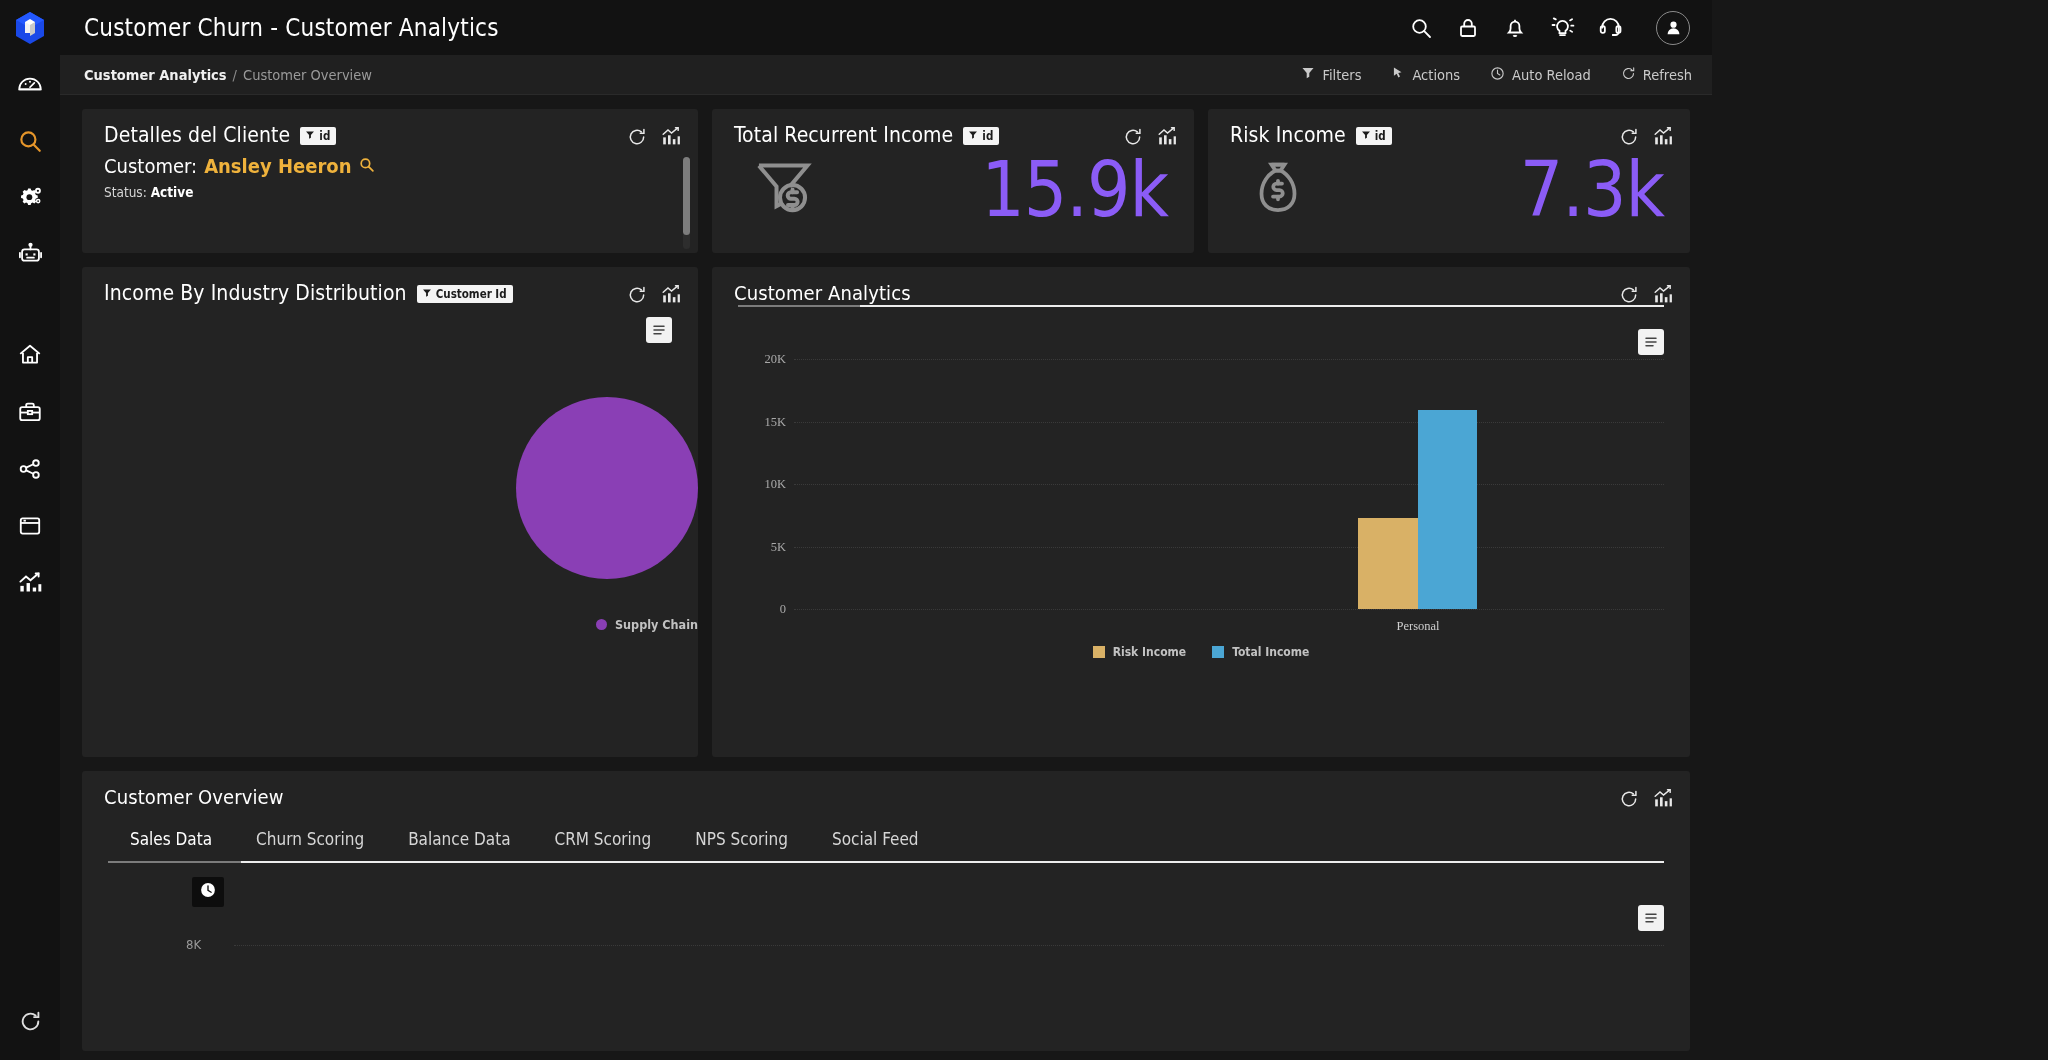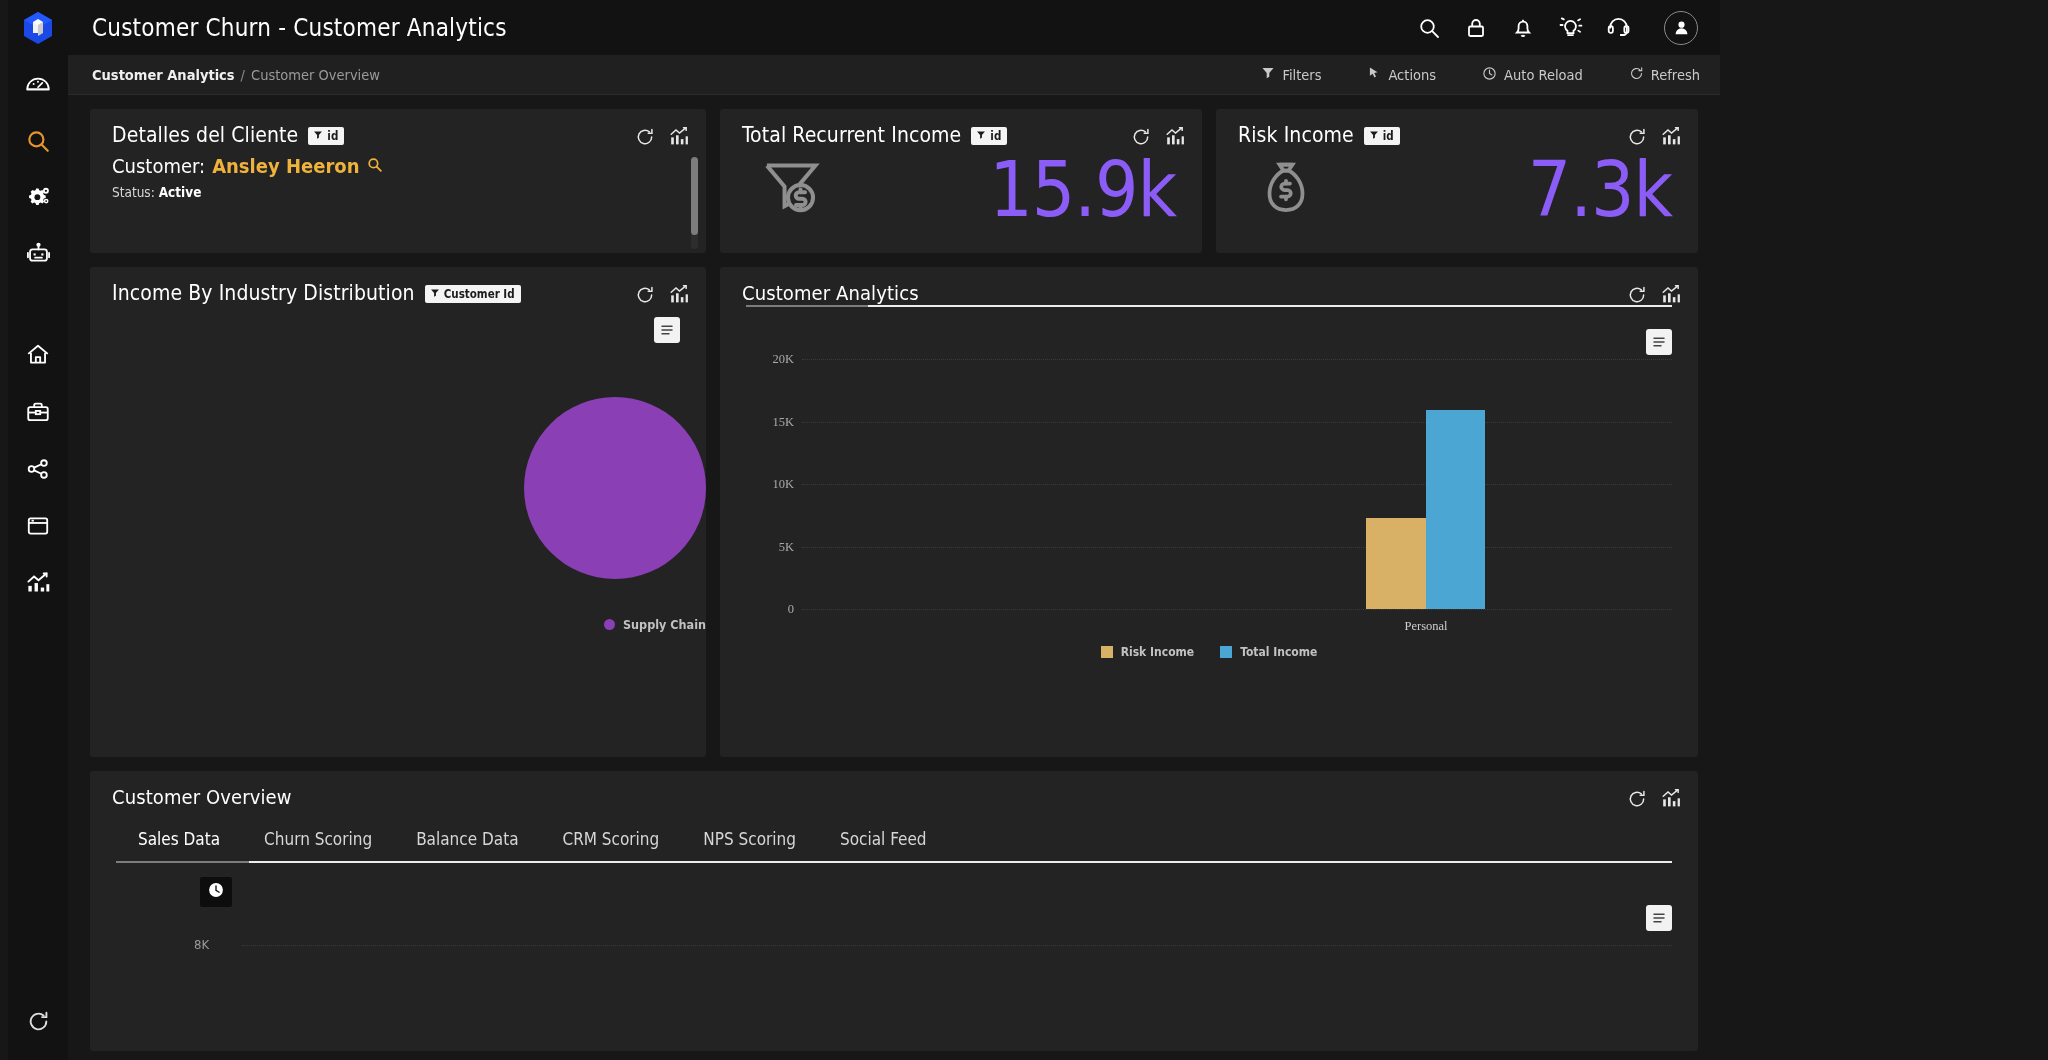--- a/index.html
+++ b/index.html
@@ -4,21 +4,21 @@
 <title>Customer Churn - Customer Analytics</title>
 <style>
   * { box-sizing: border-box; margin: 0; padding: 0; }
   html, body {
     width: 2048px; height: 1060px;
     background: #171717;
     font-family: "DejaVu Sans Condensed", "Liberation Sans", sans-serif;
     color: #e8e8e8;
     overflow: hidden;
   }
-  .app { display: flex; width: 1712px; height: 1060px; margin-left: 8px; }
+  .app { display: flex; width: 1712px; height: 1060px; }
 
   
   .rail {
     width: 60px; min-width: 60px; height: 1060px;
     background: #121212;
     display: flex; flex-direction: column; align-items: center;
     position: relative;
   }
   .rail-logo {
     width: 60px; height: 55px;
@@ -69,21 +69,21 @@
     background: #202020;
     border-bottom: 1px solid #2a2a2a;
     display: flex; align-items: center;
     padding: 0 20px 0 24px;
     font-size: 14.5px;
   }
   .crumb-root { color: #f0f0f0; font-weight: 700; cursor: pointer; }
   .crumb-sep { color: #8d8d8d; margin: 0 6px; }
   .crumb-leaf { color: #9a9a9a; }
   .crumb-spacer { flex: 1; }
-  .crumb-actions { display: flex; align-items: center; gap: 46px; }
+  .crumb-actions { display: flex; align-items: center; gap: 30px; }
   .crumb-action {
     display: flex; align-items: center; gap: 7px;
     color: #c9c9c9; font-size: 14.5px; cursor: pointer;
   }
 
   
   .board {
     flex: 1; background: #171717;
     padding: 14px 22px 0 22px;
     overflow: hidden;

